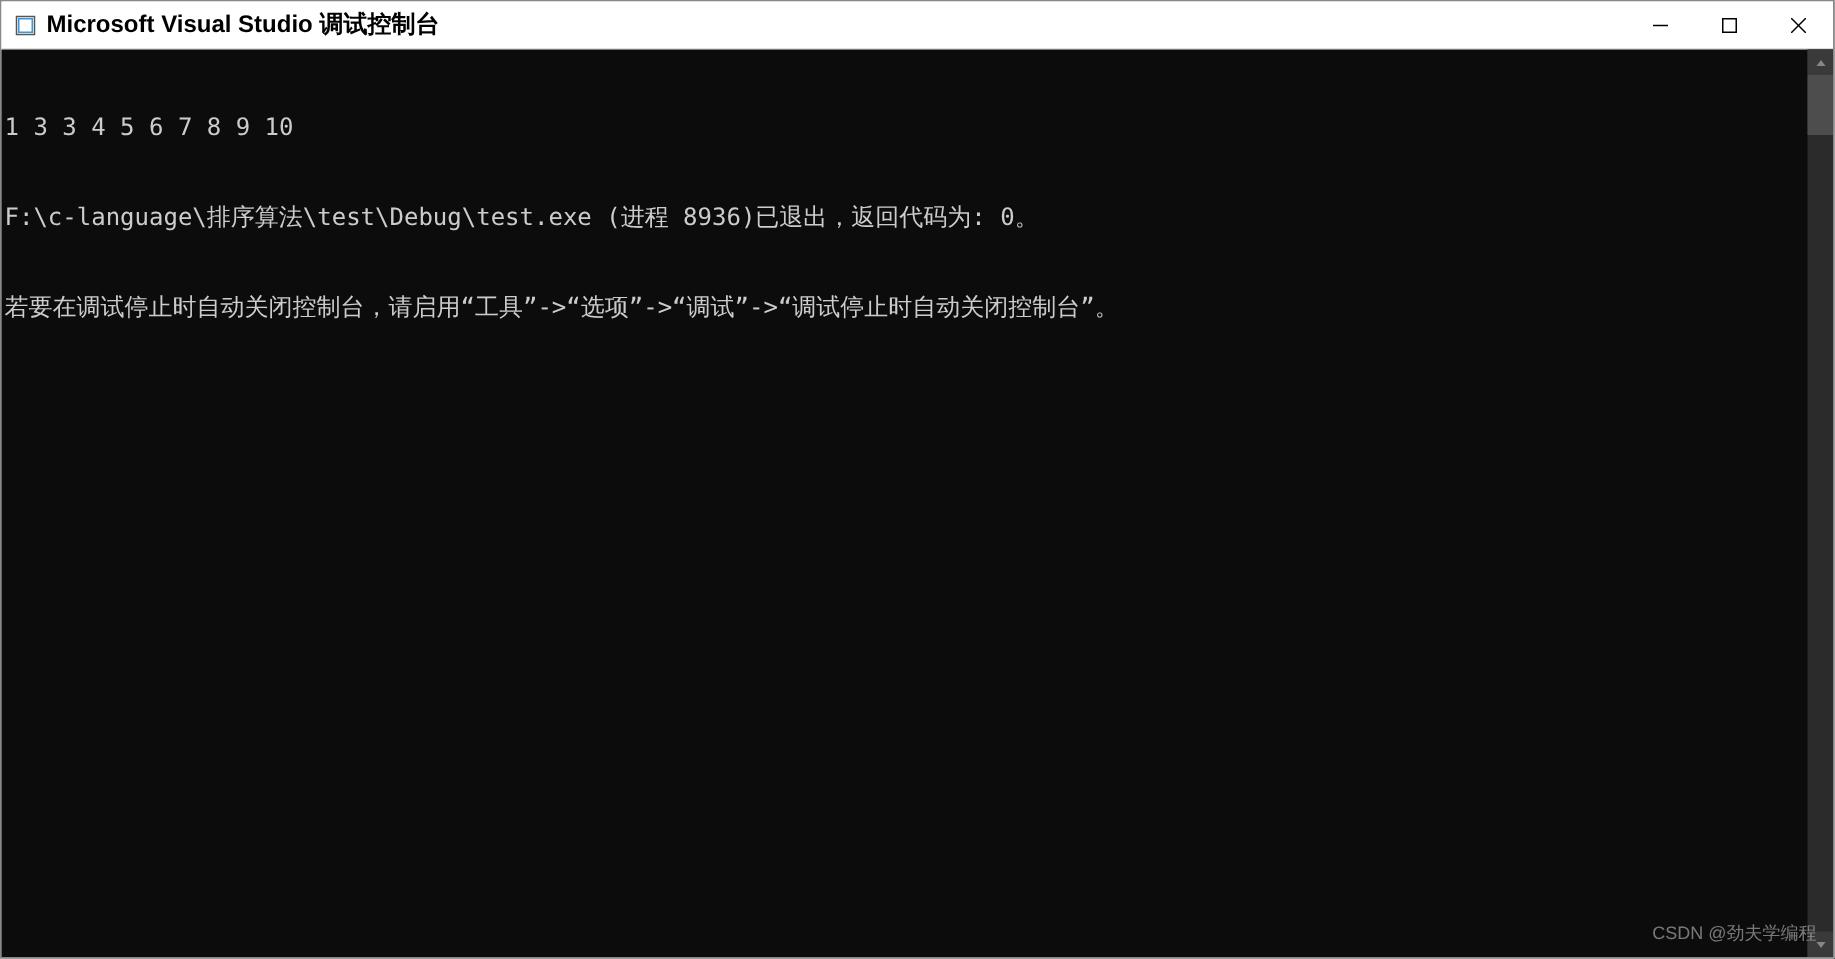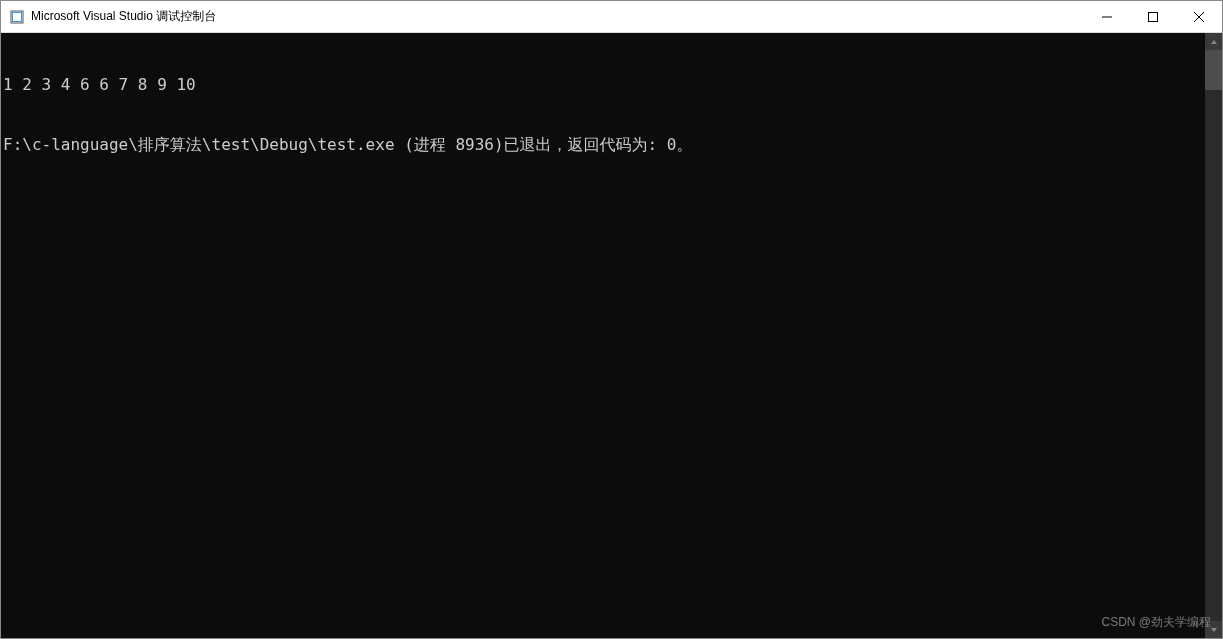--- a/index.html
+++ b/index.html
@@ -38,24 +38,25 @@
       margin-right: 6px;
       display: flex;
       align-items: center;
       justify-content: center;
     }
     .titlebar-icon svg {
       width: 14px;
       height: 14px;
     }
     .titlebar-title {
-      font-size: 12px;
+      font-size: 16px;
       color: #000;
       flex: 1;
       white-space: nowrap;
+      font-weight: bold;
     }
     .window-controls {
       display: flex;
       height: 100%;
     }
     .win-btn {
       width: 46px;
       height: 100%;
       display: flex;
       align-items: center;
@@ -154,22 +155,23 @@
       <button class="win-btn close">
         <svg viewBox="0 0 10 10">
           <line x1="0" y1="0" x2="10" y2="10" stroke="#000" stroke-width="1"></line>
           <line x1="10" y1="0" x2="0" y2="10" stroke="#000" stroke-width="1"></line>
         </svg>
       </button>
     </div>
   </div>
   <div class="console-body">
     <div class="console-content">
-      <div class="console-line">1 2 3 4 6 6 7 8 9 10</div>
+      <div class="console-line">1 3 3 4 5 6 7 8 9 10</div>
       <div class="console-line">F:\c-language\排序算法\test\Debug\test.exe (进程 8936)已退出，返回代码为: 0。</div>
+      <div class="console-line">若要在调试停止时自动关闭控制台，请启用“工具”-&gt;“选项”-&gt;“调试”-&gt;“调试停止时自动关闭控制台”。</div>
     </div>
     <div class="scrollbar">
       <div class="scroll-btn up">
         <svg viewBox="0 0 8 8">
             <polygon points="4,2 7,6 1,6"></polygon>
           </svg>
       </div>
       <div class="scroll-thumb"></div>
       <div class="scroll-btn down">
         <svg viewBox="0 0 8 8">

